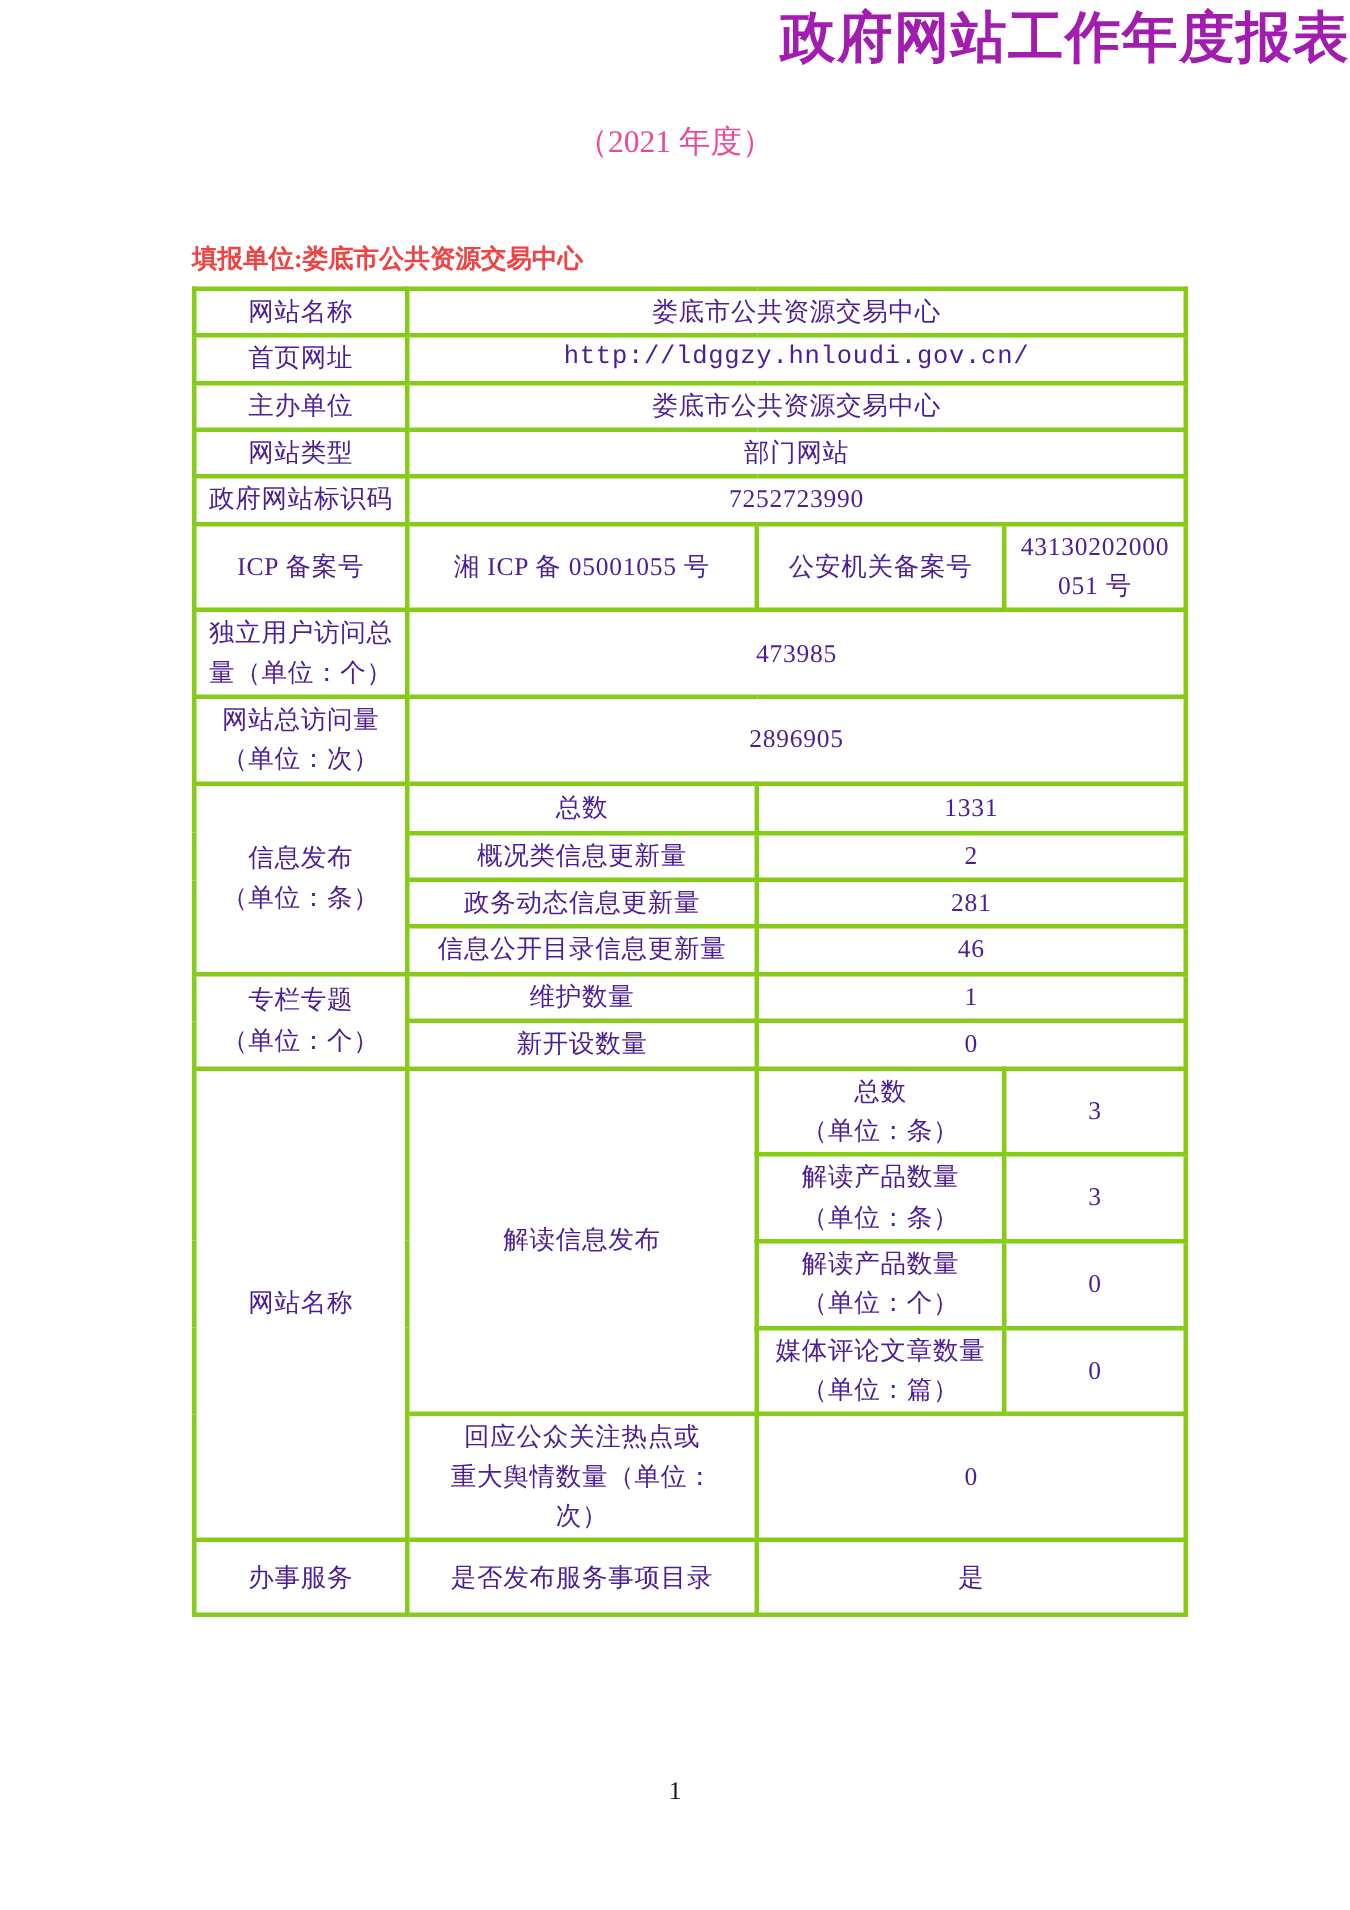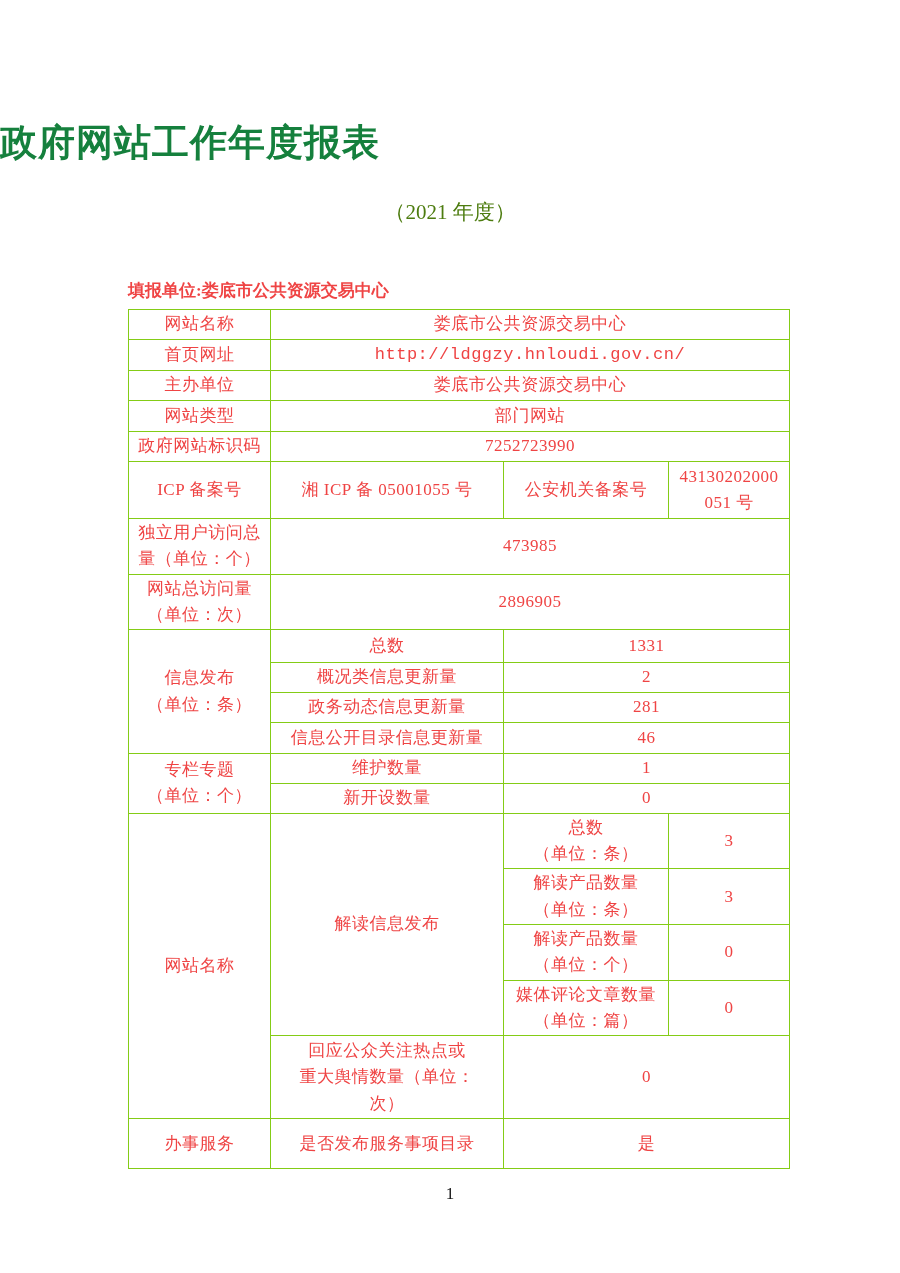--- a/index.html
+++ b/index.html
@@ -6,55 +6,54 @@
   .page{
     position:relative;
     width:900px;height:1273px;
     background:#ffffff;
     font-family:"Liberation Serif","DejaVu Serif",serif;
     color:#1f1f1f;
     overflow:hidden;
   }
   .title{
     margin:0;
-    padding-top:118px;
-    text-align:left;
+    text-align:right;
     font-size:37px;
     font-weight:bold;
     letter-spacing:1px;
-    color:#15803d;
+    color:#a21caf;
   }
   .subtitle{
     margin-top:30px;
     text-align:center;
     font-size:21px;
-    color:#4d7c0f;
+    color:#ec4899;
   }
   .unit-line{
     margin:53px 0 7px 128px;
     font-size:17px;
     font-weight:bold;
     color:#ef4444;
   }
   table.report{
     margin-left:128px;
     border-collapse:collapse;
     table-layout:fixed;
     width:661px;
   }
   table.report td{
-    border:1px solid #84cc16;
+    border:3px solid #84cc16;
     text-align:center;
     vertical-align:middle;
     font-size:17px;
     line-height:1.55;
     padding:1px 3px;
     white-space:pre-line;
     letter-spacing:0.5px;
-    color:#ef4444;
+    color:#4c1d95;
   }
   td.mono{
     font-family:Liberation Mono, monospace;
     font-size:15px;
     letter-spacing:0;
   }
   td.cell-bottom{
     vertical-align:bottom;
     padding-bottom:5px;
   }

